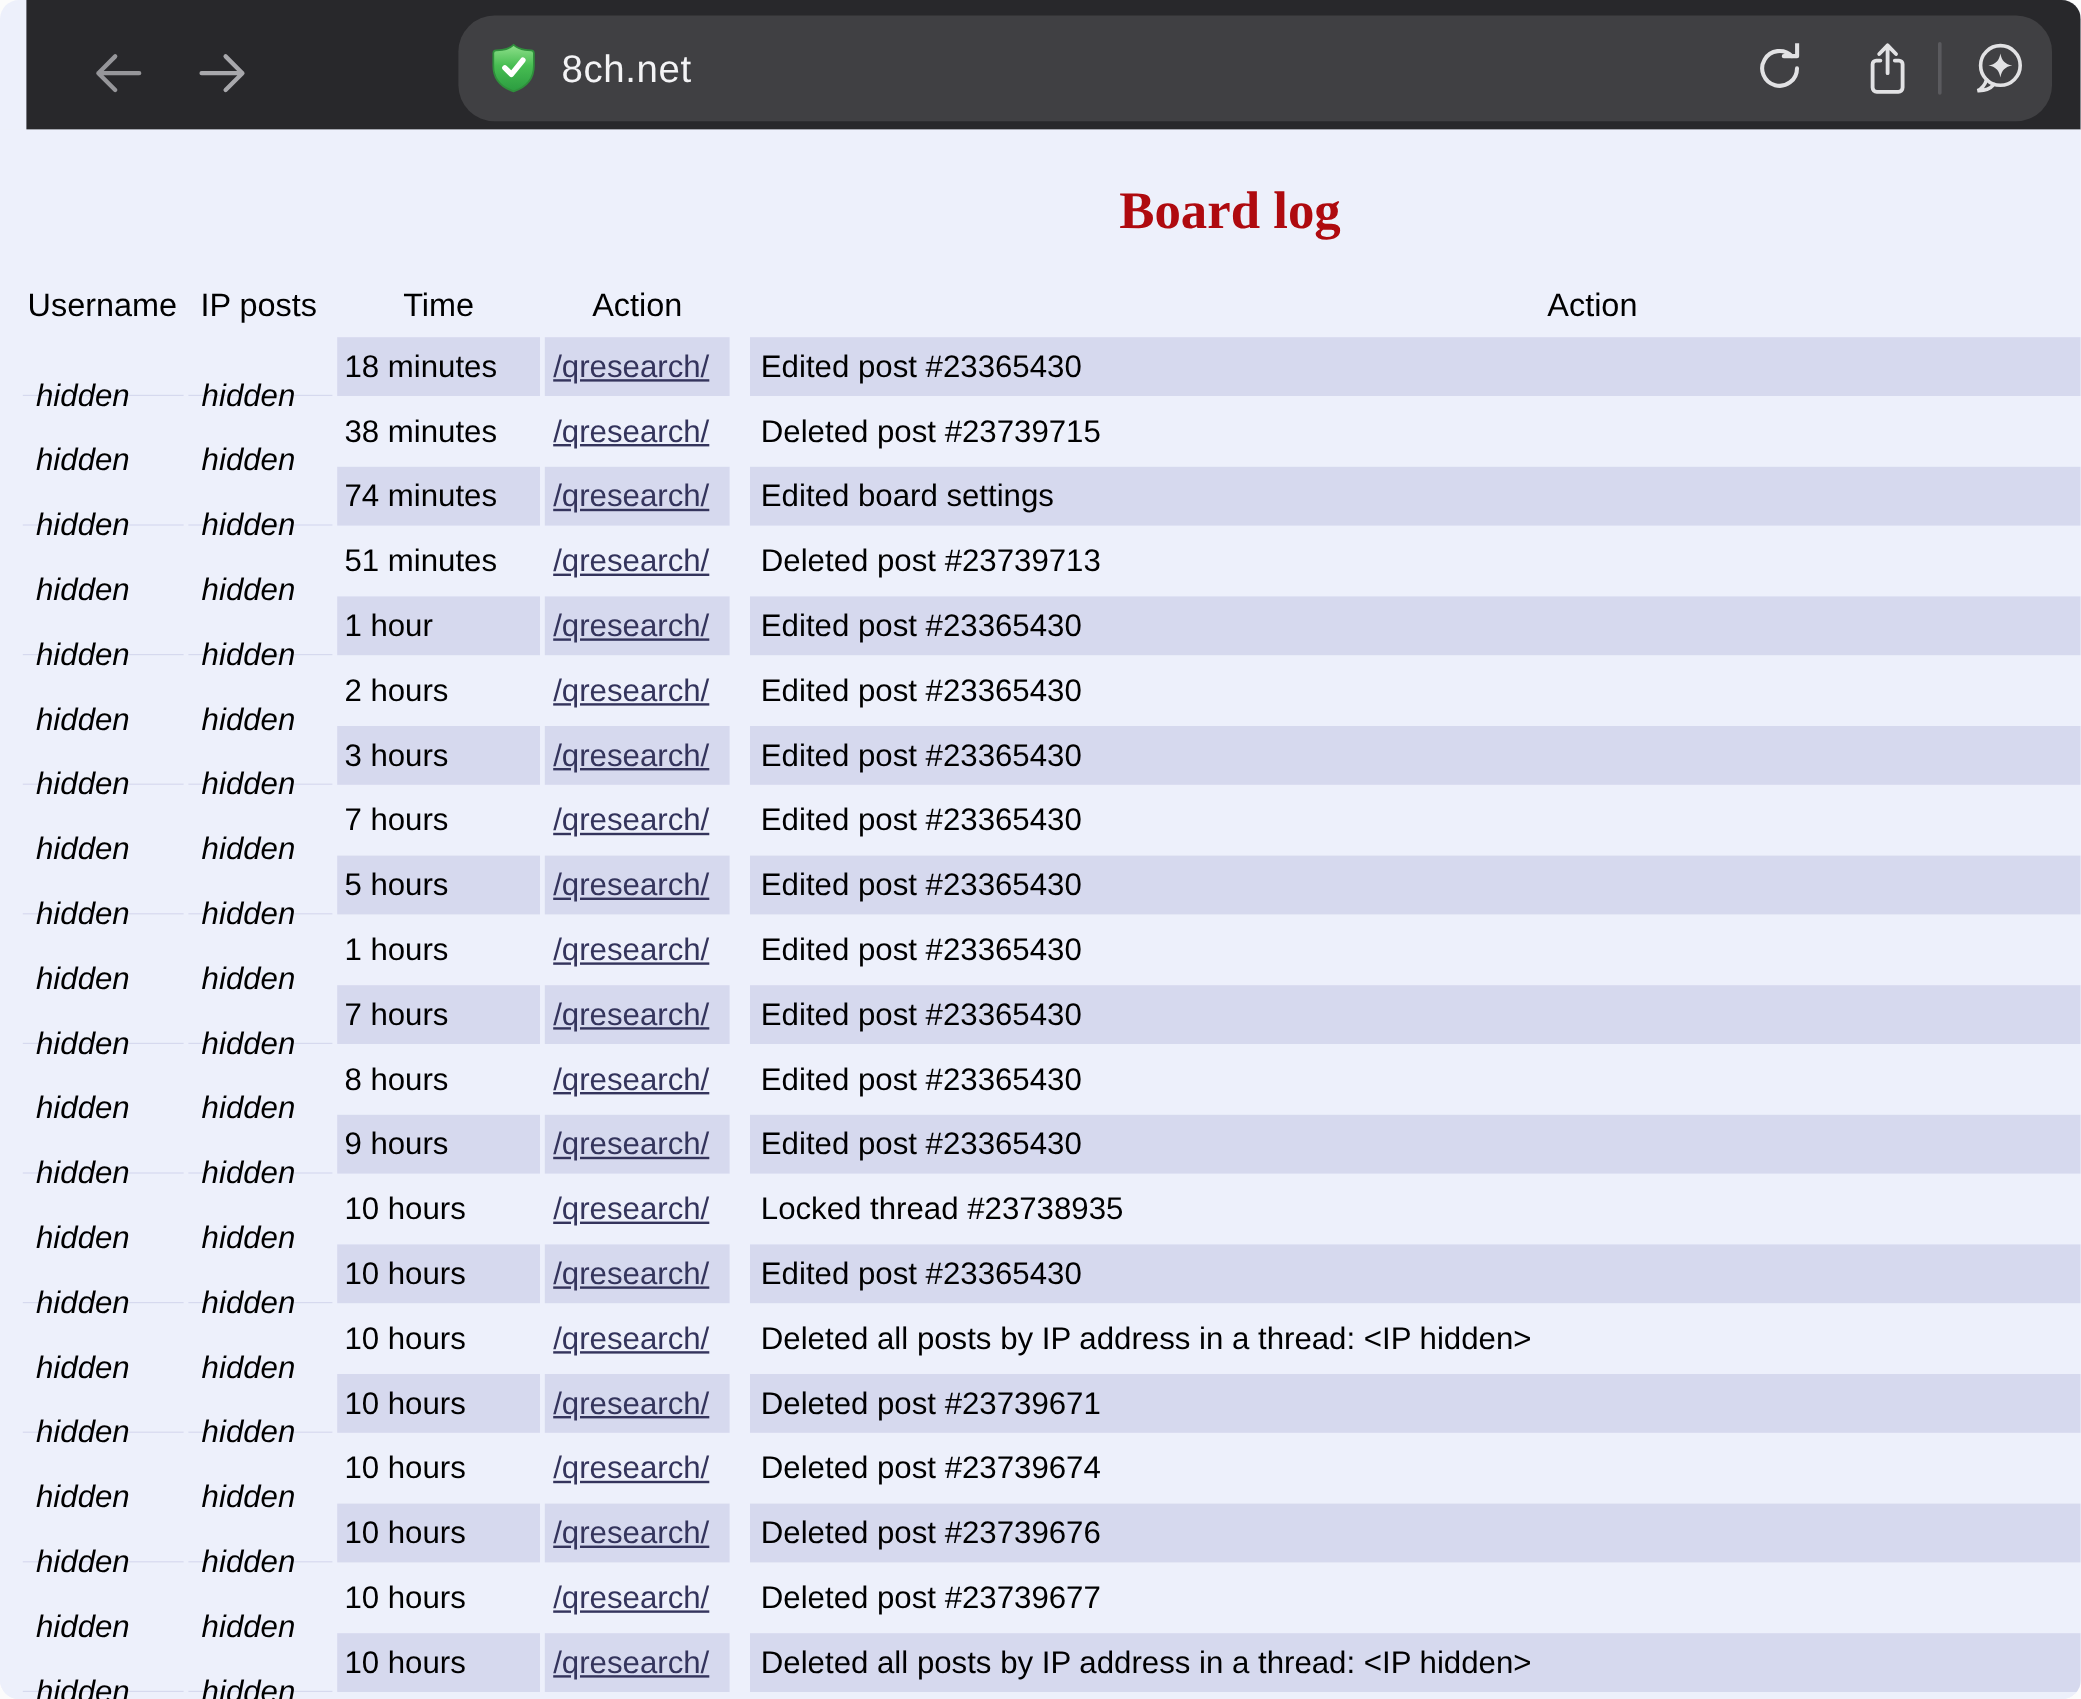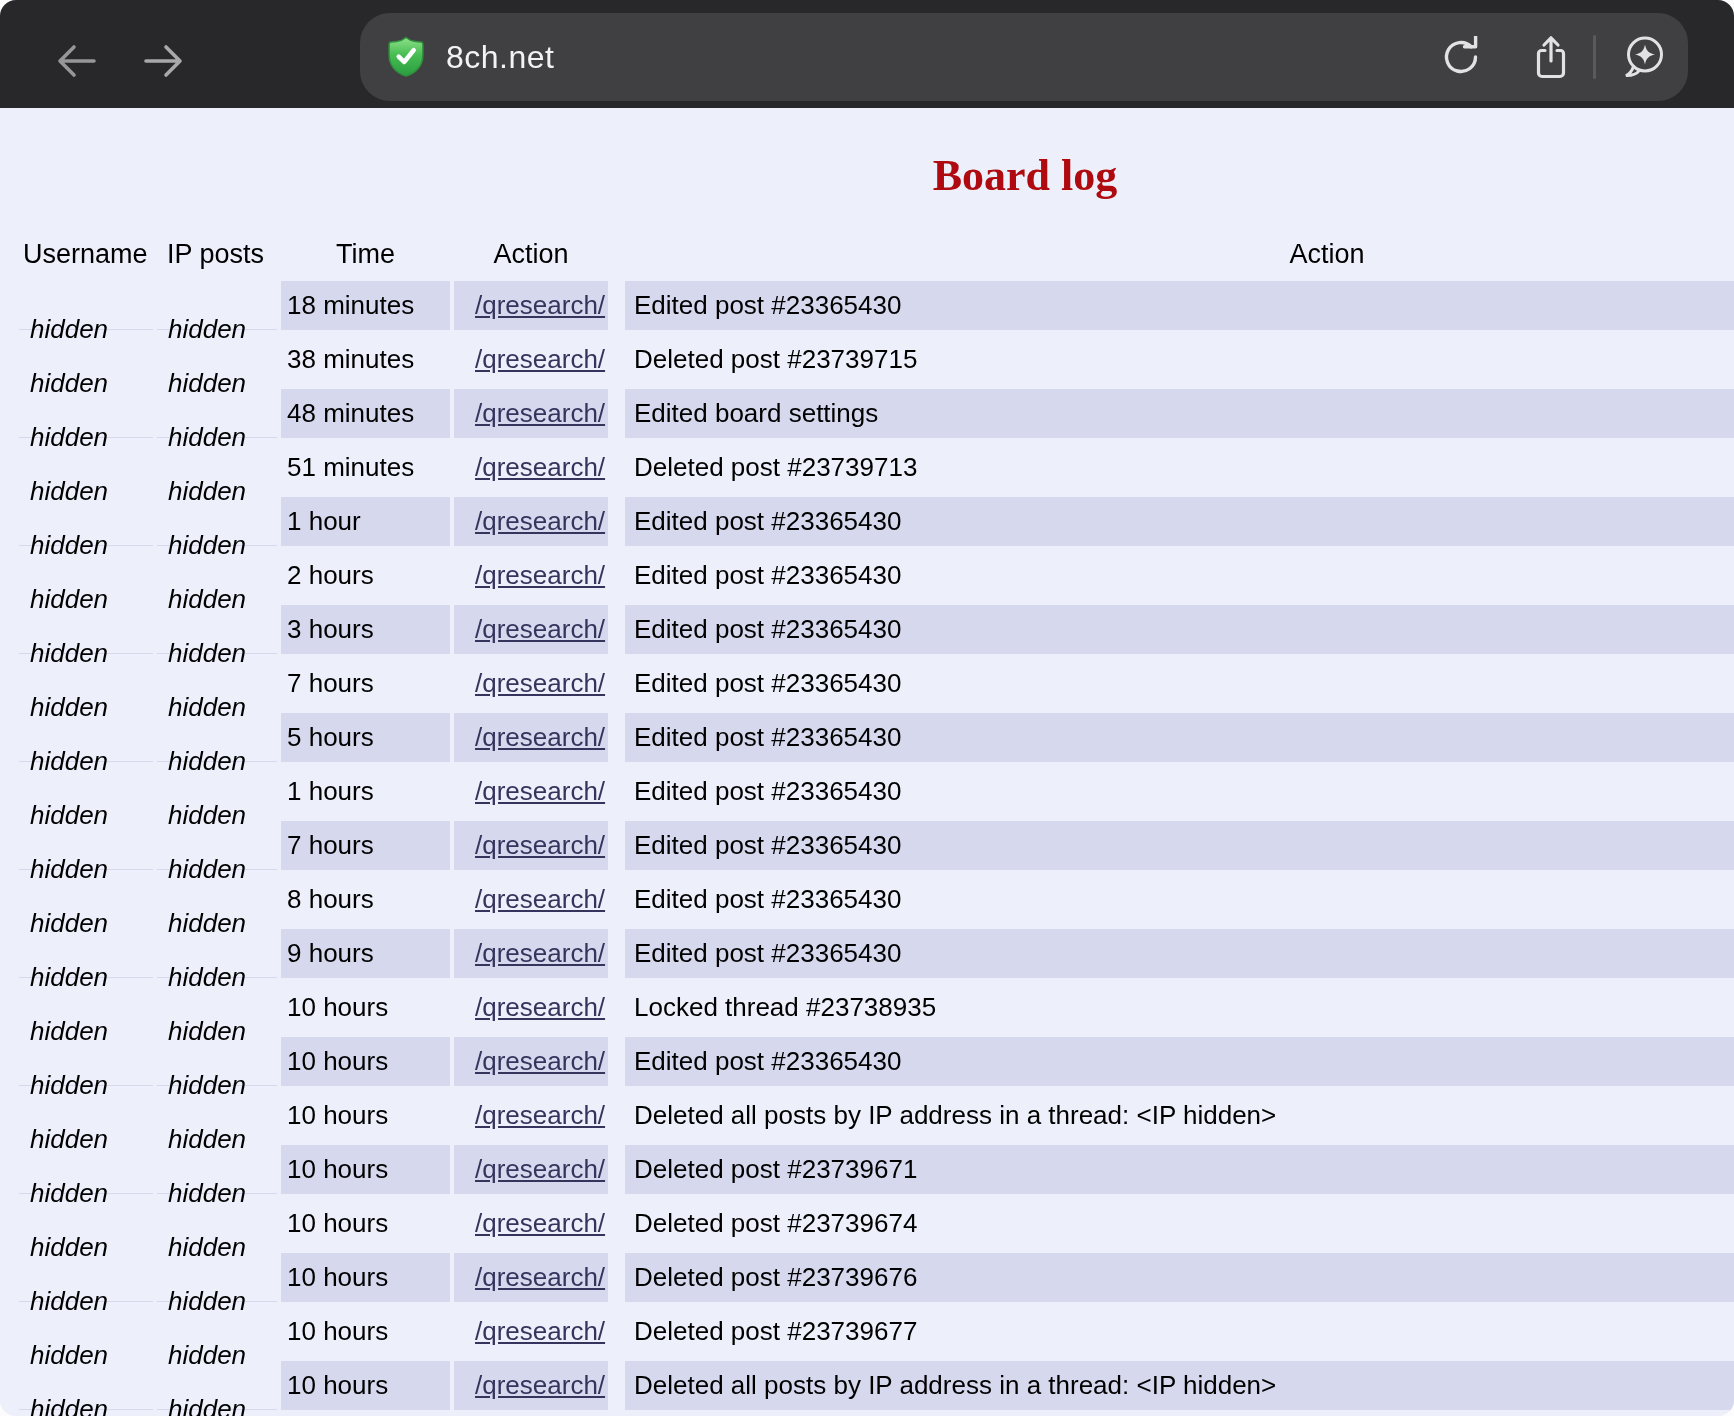--- a/index.html
+++ b/index.html
@@ -11,21 +11,21 @@
     --link-color:#34345C;
     --icon-light:#E2E2E4;
     --arrow-back:#96969A;
     --arrow-fwd:#A8A8AC;
   }
   html,body{margin:0;padding:0;background:#FCFCFC;}
   body{width:1734px;height:1416px;font-family:"Liberation Sans",sans-serif;}
   .window{width:1734px;height:1416px;border-radius:16px;overflow:hidden;display:flex;flex-direction:column;background:var(--page-bg);}
 
   
-  .chrome{height:108px;flex:0 0 108px;background:var(--chrome-bg);position:relative;}
+  .chrome{height:108px;flex:0 0 108px;background:var(--chrome-bg);position:relative;margin-left:22px;}
   .nav-btn{position:absolute;top:43px;width:44px;height:36px;background:none;border:none;padding:0;cursor:pointer;}
   .nav-back{left:54px;}
   .nav-fwd{left:142px;}
   .url-bar{position:absolute;left:360px;top:13px;width:1328px;height:88px;border-radius:30px;background:var(--urlbar-bg);display:flex;align-items:center;}
   .shield{margin-left:26px;width:40px;height:44px;flex:0 0 auto;}
   .url-text{margin-left:20px;font-size:32px;color:#F3F3F5;letter-spacing:.5px;}
   .bar-right{position:absolute;right:22px;top:0;height:88px;display:flex;align-items:center;}
   .icon-btn{background:none;border:none;padding:0;cursor:pointer;display:flex;align-items:center;}
   .gap52{margin-left:52px;}.gap23{margin-left:23px;}.gap26{margin-left:26px;}
   .divider{width:3px;height:44px;border-radius:2px;background:#5A5A5E;}
@@ -34,21 +34,21 @@
   .page{flex:1;background:var(--page-bg);overflow:hidden;position:relative;}
   .content{width:2050px;}
   h1.board-title{margin:44px 0 0;font-family:"Liberation Serif",serif;font-weight:bold;font-size:44px;line-height:48px;color:var(--title-red);text-align:center;}
   .logtable{margin:32px 0 0 19px;}
   .row{display:flex;height:49px;margin-bottom:5px;}
   .hrow{height:44px;}
   .cell{display:flex;align-items:center;font-size:26px;color:#000;}
   .c-user{width:134px;margin-right:4px;padding-left:11px;box-sizing:border-box;}
   .c-ip{width:120px;margin-right:4px;padding-left:11px;box-sizing:border-box;}
   .c-time{width:169px;margin-right:4px;padding-left:6px;box-sizing:border-box;}
-  .c-board{width:154px;margin-right:17px;padding-left:21px;box-sizing:border-box;}
+  .c-board{width:154px;margin-right:17px;padding-left:7px;box-sizing:border-box;}
   .c-action{width:1404px;padding-left:9px;box-sizing:border-box;}
   .shaded .cell{background:var(--row-shade);}
   .italic{font-style:italic;margin-top:48px;}
   .board-link{color:var(--link-color);text-decoration:underline;cursor:pointer;}
   .hrow .cell{background:none;font-weight:normal;font-size:27px;}
   .hrow .c-user{padding-left:4px;}
   .hrow .c-ip{padding-left:10px;}
   .hrow .c-time,.hrow .c-board,.hrow .c-action{justify-content:center;padding-left:0;text-align:center;}
 </style>
 </head>
@@ -136,21 +136,21 @@
     <div class="cell c-time">38 minutes</div>
     <div class="cell c-board">
                 <a class="board-link">/qresearch/</a>
               </div>
     <div class="cell c-action">Deleted post #23739715</div>
   </div>
 
   <div class="row shaded">
     <div class="cell c-user italic">hidden</div>
     <div class="cell c-ip italic">hidden</div>
-    <div class="cell c-time">48 minutes</div>
+    <div class="cell c-time">74 minutes</div>
     <div class="cell c-board">
                 <a class="board-link">/qresearch/</a>
               </div>
     <div class="cell c-action">Edited board settings</div>
   </div>
 
   <div class="row">
     <div class="cell c-user italic">hidden</div>
     <div class="cell c-ip italic">hidden</div>
     <div class="cell c-time">51 minutes</div>

